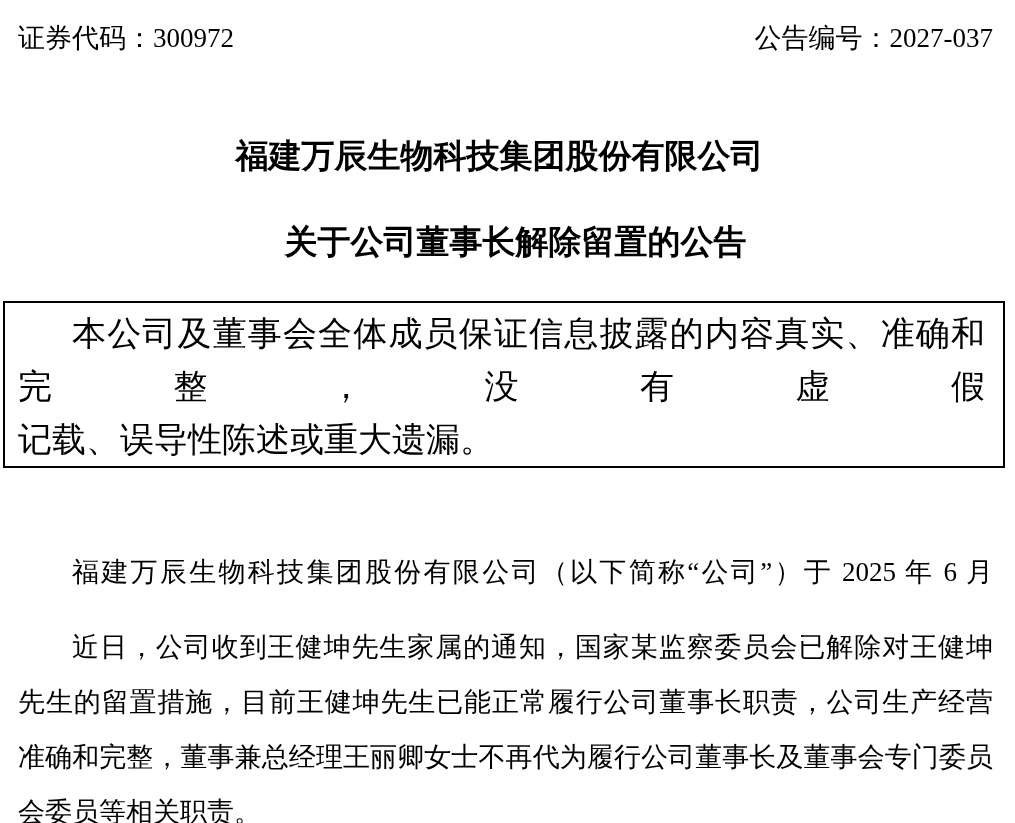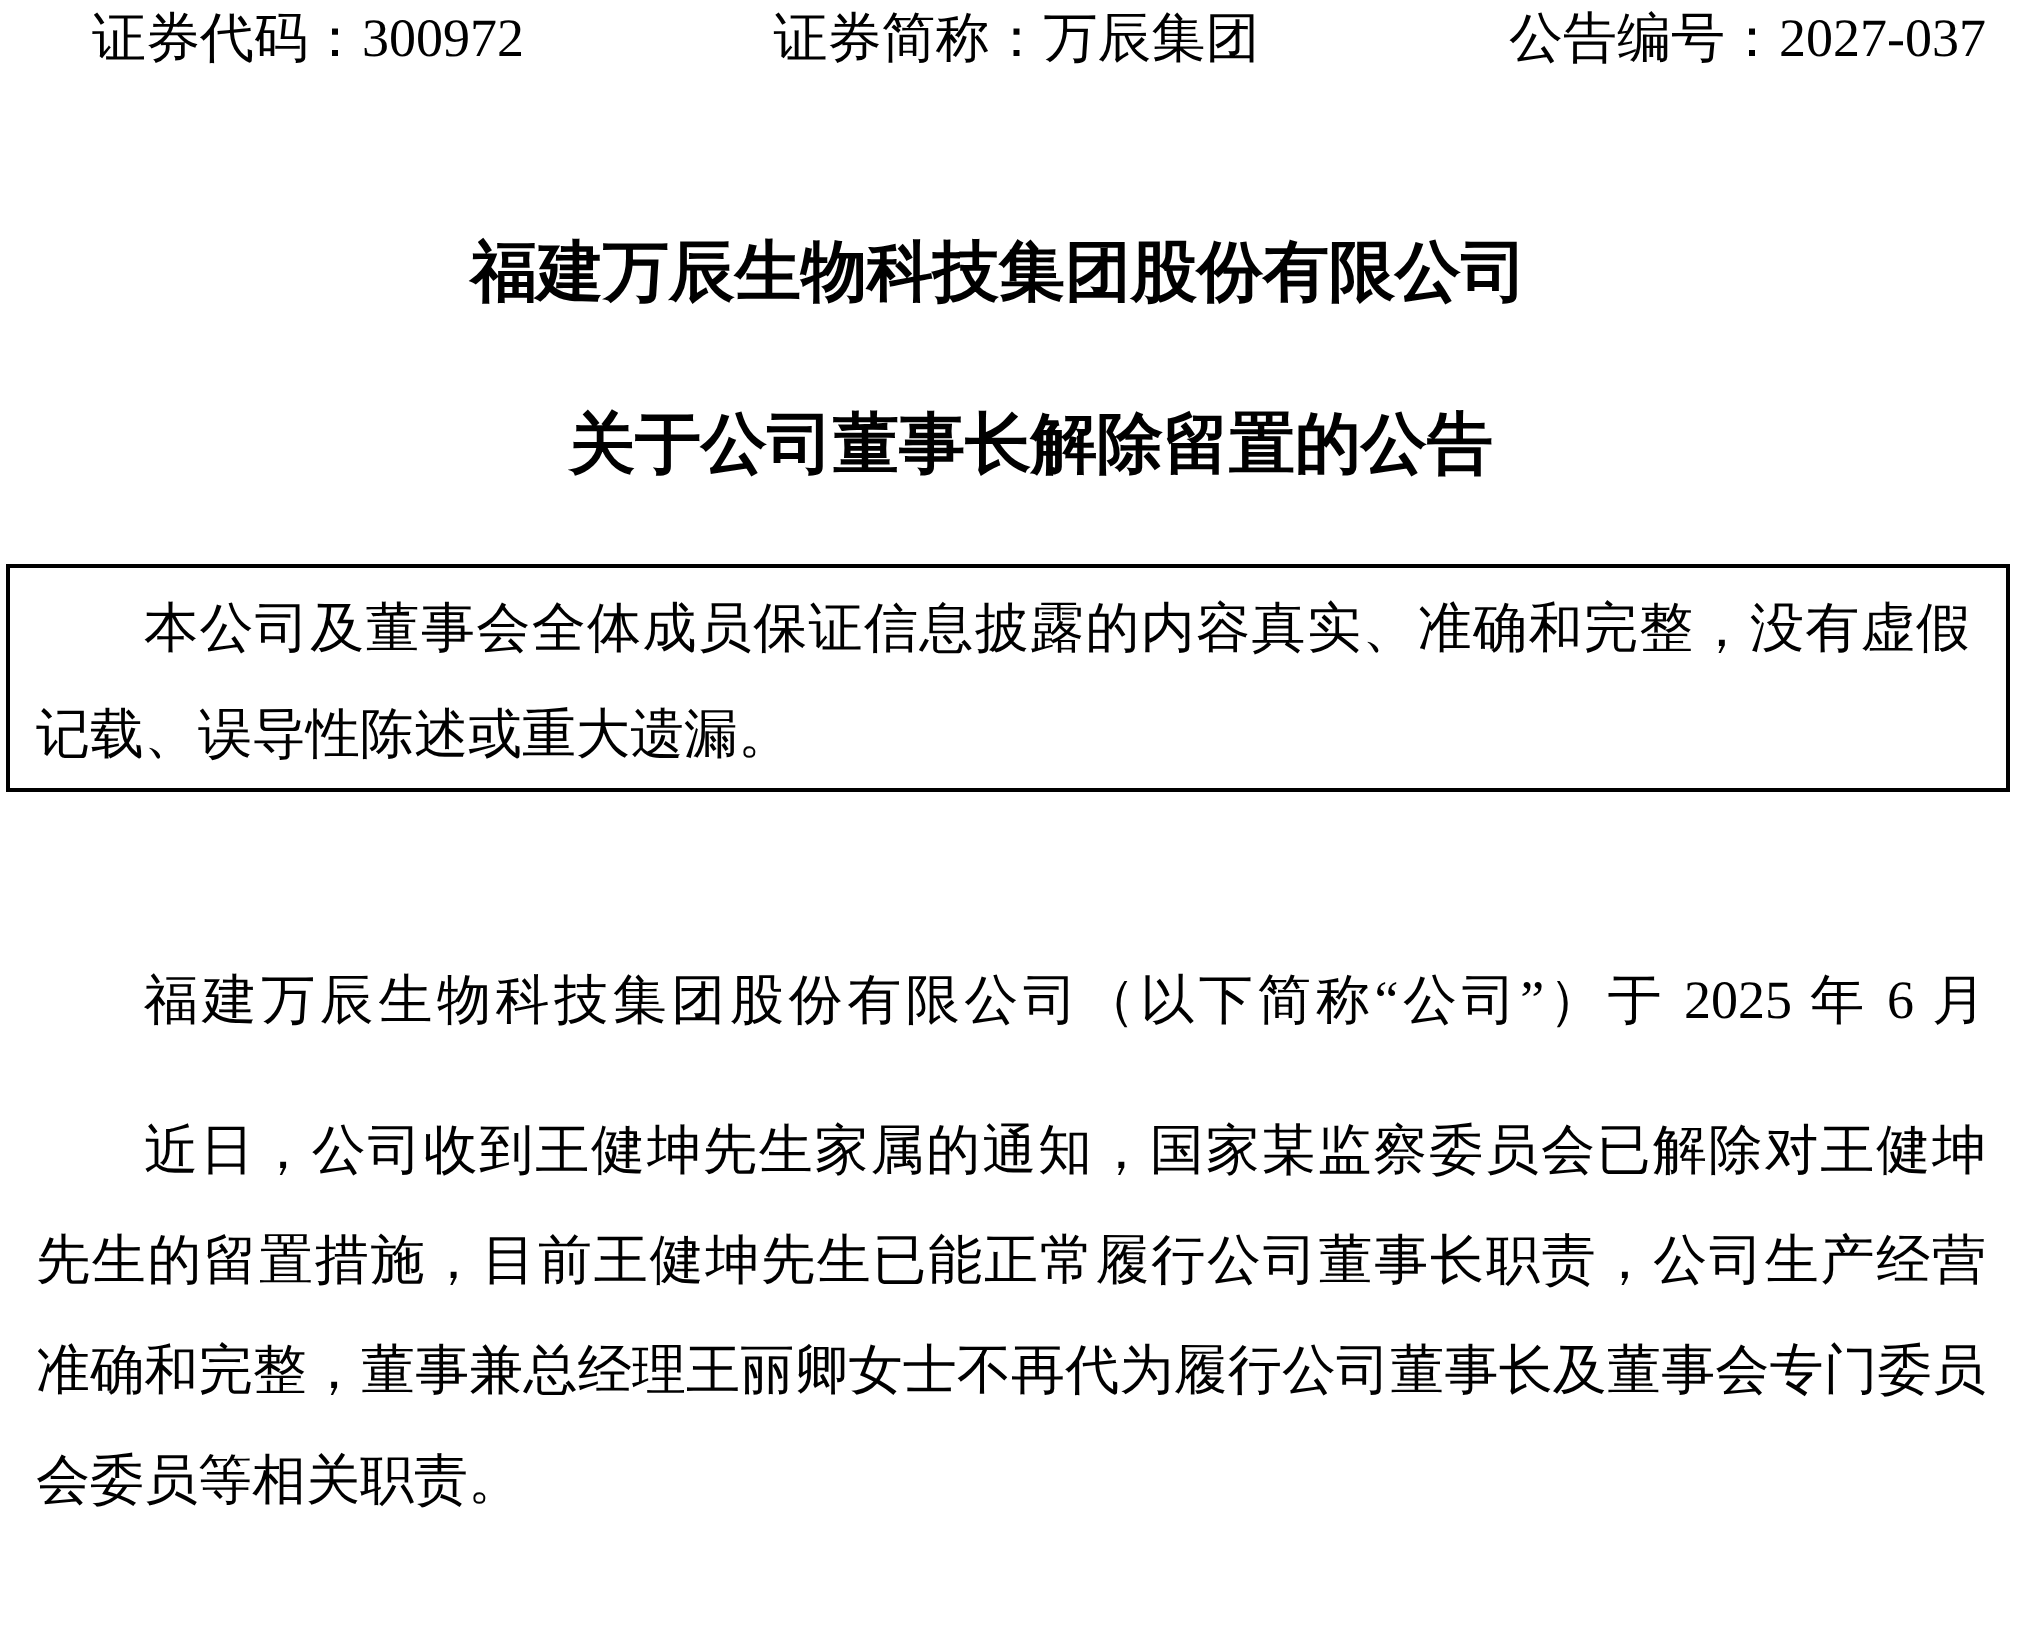--- a/index.html
+++ b/index.html
@@ -10,45 +10,44 @@
     width: 1015px;
     height: 823px;
     background: #ffffff;
     color: #000000;
     font-family: "Liberation Serif", serif;
     overflow: hidden;
   }
   .doc-header {
     display: flex;
     justify-content: space-between;
-    padding: 4px 22px 0 18px;
+    padding: 23px 22px 0 18px;
     font-size: 27px;
     line-height: 30px;
     white-space: nowrap;
-    margin-left: 28px;
   }
   .title-company {
     margin: 87px 16px 0 0;
     text-align: center;
     font-weight: bold;
     font-size: 33px;
     line-height: 33px;
   }
   .title-subject {
     margin: 53px 0 0 16px;
     text-align: center;
     font-weight: bold;
     font-size: 33px;
     line-height: 33px;
   }
   .notice-box {
     margin: 42px 10px 0 3px;
     border: 2px solid #000000;
     padding: 4px 18px 0 13px;
-    font-size: 27px;
+    font-size: 34px;
     line-height: 53px;
   }
   .para {
     margin: 0 22px 0 18px;
     font-size: 27px;
     line-height: 55px;
   }
   .para-1 { margin-top: 77px; }
   .para-2 { margin-top: 20px; }
   .line {
@@ -63,21 +62,20 @@
     text-indent: 54px;
   }
 </style>
 </head>
 <body>
 
 <div>
 
   <div class="doc-header">
     <span>证券代码：300972</span>
-    <span>证券简称：万辰集团</span>
     <span>公告编号：2027-037</span>
   </div>
 
   <div class="title-company">福建万辰生物科技集团股份有限公司</div>
 
   <div class="title-subject">关于公司董事长解除留置的公告</div>
 
   <div class="notice-box">
     <div class="line jl indent">本公司及董事会全体成员保证信息披露的内容真实、准确和完整，没有虚假</div>
     <div class="line">记载、误导性陈述或重大遗漏。</div>

